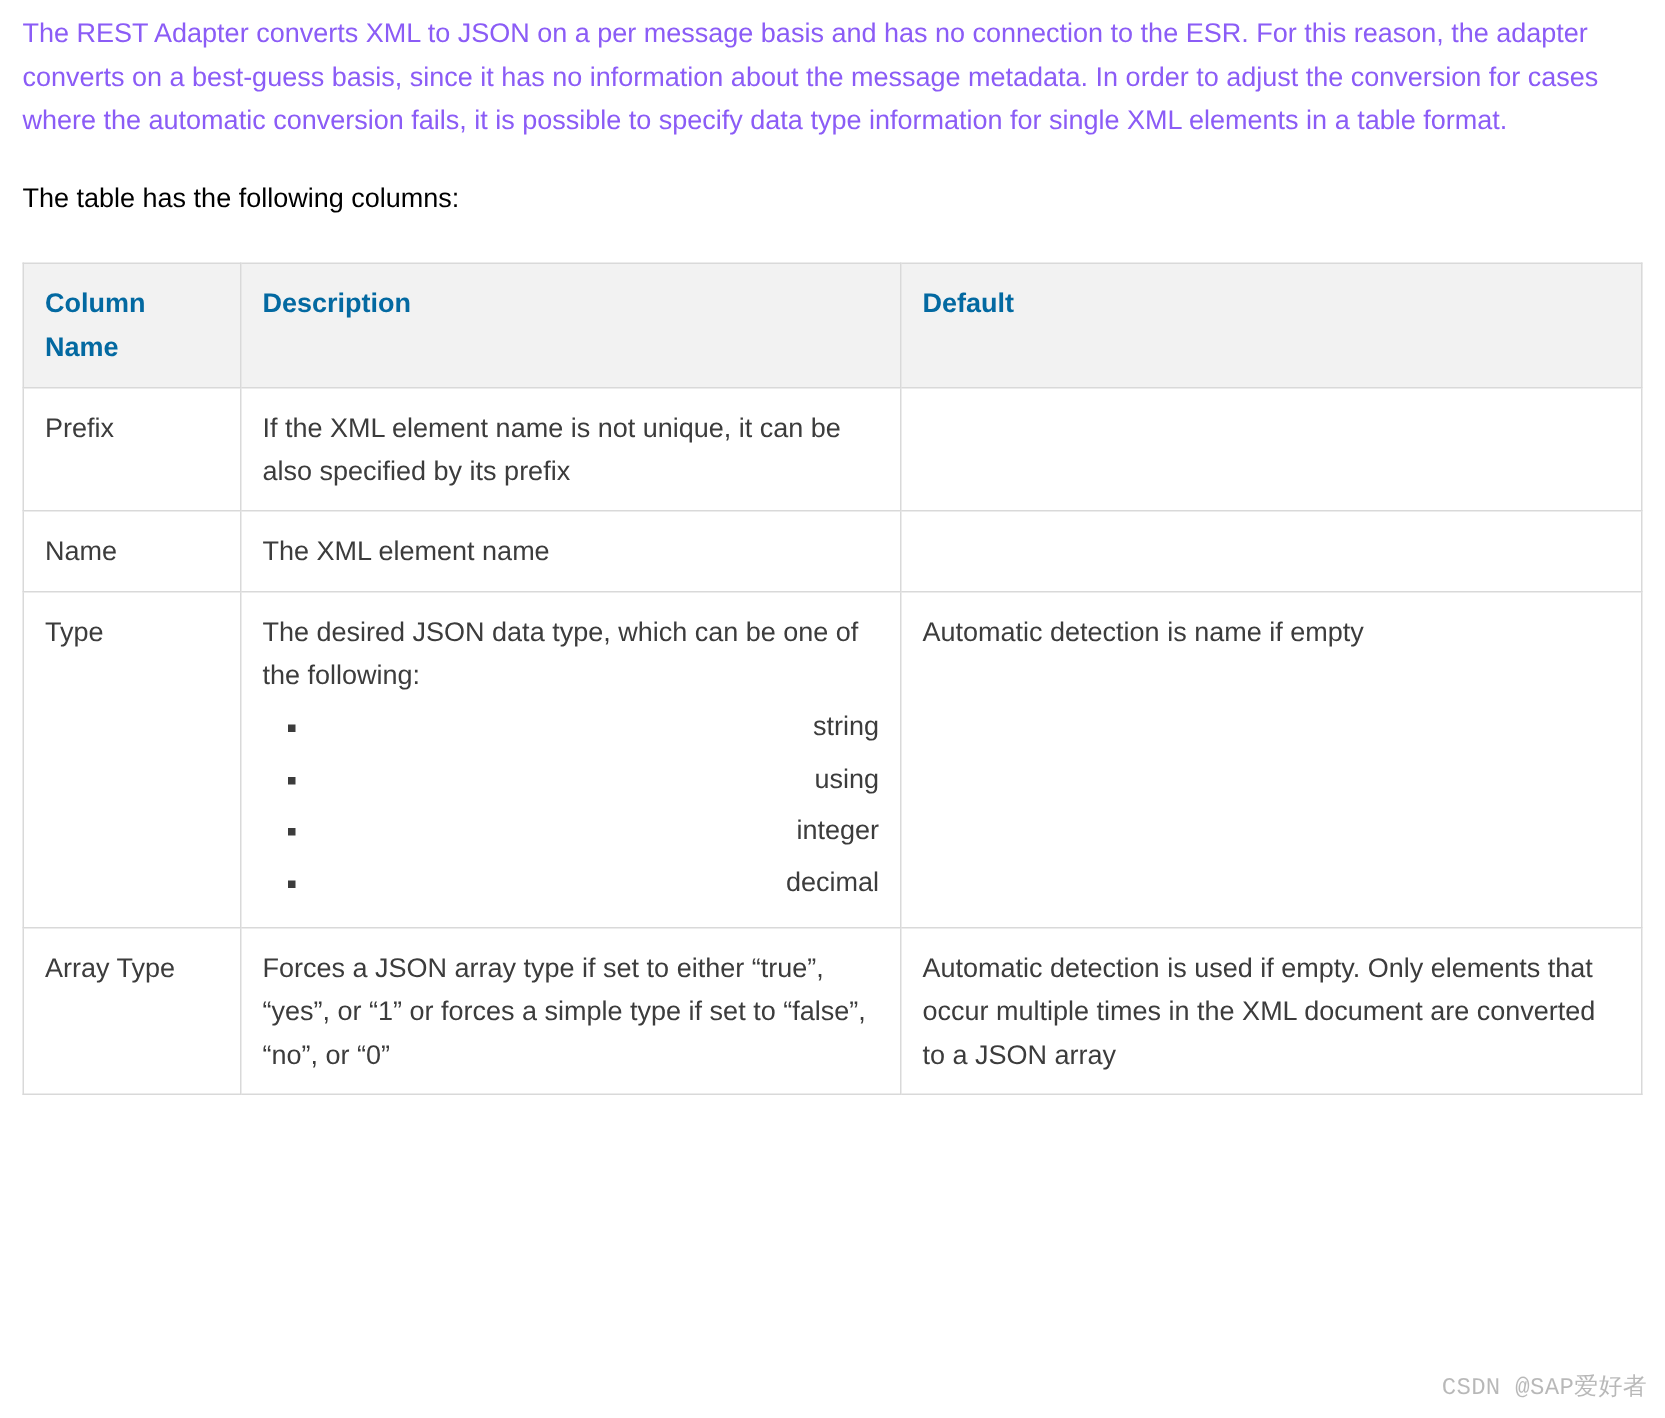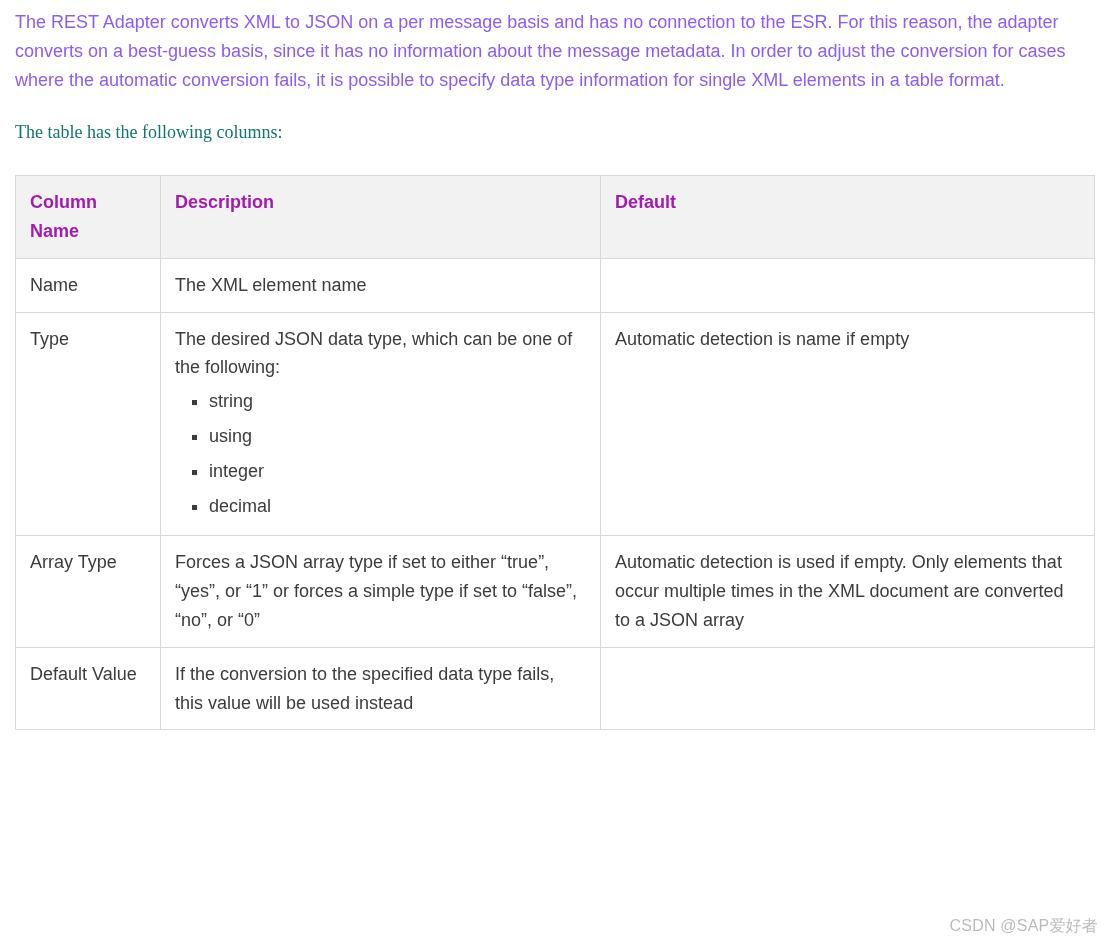--- a/index.html
+++ b/index.html
@@ -11,62 +11,62 @@
       padding: 8px 15px 15px 15px;
       font-size: 18px;
       line-height: 1.6;
     }
     p.intro {
       margin-bottom: 24px;
       color: #8b5cf6;
     }
     p.sub {
       margin-bottom: 28px;
-      color: #0f766e;
-      font-family: Liberation Serif, serif;
+      color: #000000;
     }
     table {
       width: 100%;
       border-collapse: collapse;
       border: 1px solid #d9d9d9;
       font-size: 18px;
     }
     th, td {
       border: 1px solid #d9d9d9;
       padding: 12px 14px;
       text-align: left;
       vertical-align: top;
       line-height: 1.6;
     }
     th {
       background: #f2f2f2;
       font-weight: 700;
-      color: #a21caf;
+      color: #0369a1;
     }
     td {
       color: #3c3c3c;
     }
     col.c1 { width: 145px; }
     col.c2 { width: 440px; }
     col.c3 { width: auto; }
     ul.type-list {
       list-style: square;
       padding-left: 34px;
       margin-top: 2px;
+      text-align: right;
     }
     ul.type-list li {
       padding: 3px 0;
     }
     .watermark {
       position: fixed;
       right: 12px;
       bottom: 6px;
       font-size: 16px;
       color: rgba(0,0,0,0.28);
-      font-family: Liberation Sans, sans-serif;
+      font-family: Liberation Mono, monospace;
       letter-spacing: 0.2px;
       margin-left: 28px;
     }
   </style>
 </head>
 <body>
 
 <p class="intro">The REST Adapter converts XML to JSON on a per message basis and has no connection to the ESR. For this reason, the adapter converts on a best-guess basis, since it has no information about the message metadata. In order to adjust the conversion for cases where the automatic conversion fails, it is possible to specify data type information for single XML elements in a table format.</p>
 <p class="sub">The table has the following columns:</p>
 
@@ -78,20 +78,25 @@
   </colgroup>
   <thead>
     <tr>
       <th>Column Name</th>
       <th>Description</th>
       <th>Default</th>
     </tr>
   </thead>
   <tbody>
     <tr>
+      <td>Prefix</td>
+      <td>If the XML element name is not unique, it can be also specified by its prefix</td>
+      <td></td>
+    </tr>
+    <tr>
       <td>Name</td>
       <td>The XML element name</td>
       <td></td>
     </tr>
     <tr>
       <td>Type</td>
       <td>
         <span>The desired JSON data type, which can be one of the following:</span>
         <ul class="type-list">
           <li>string</li>
@@ -100,21 +105,16 @@
           <li>decimal</li>
         </ul>
       </td>
       <td>Automatic detection is name if empty</td>
     </tr>
     <tr>
       <td>Array Type</td>
       <td>Forces a JSON array type if set to either “true”, “yes”, or “1” or forces a simple type if set to “false”, “no”, or “0”</td>
       <td>Automatic detection is used if empty. Only elements that occur multiple times in the XML document are converted to a JSON array</td>
     </tr>
-    <tr>
-      <td>Default Value</td>
-      <td>If the conversion to the specified data type fails, this value will be used instead</td>
-      <td></td>
-    </tr>
   </tbody>
 </table>
 
 <div class="watermark">CSDN @SAP爱好者</div>
 
 </body></html>

